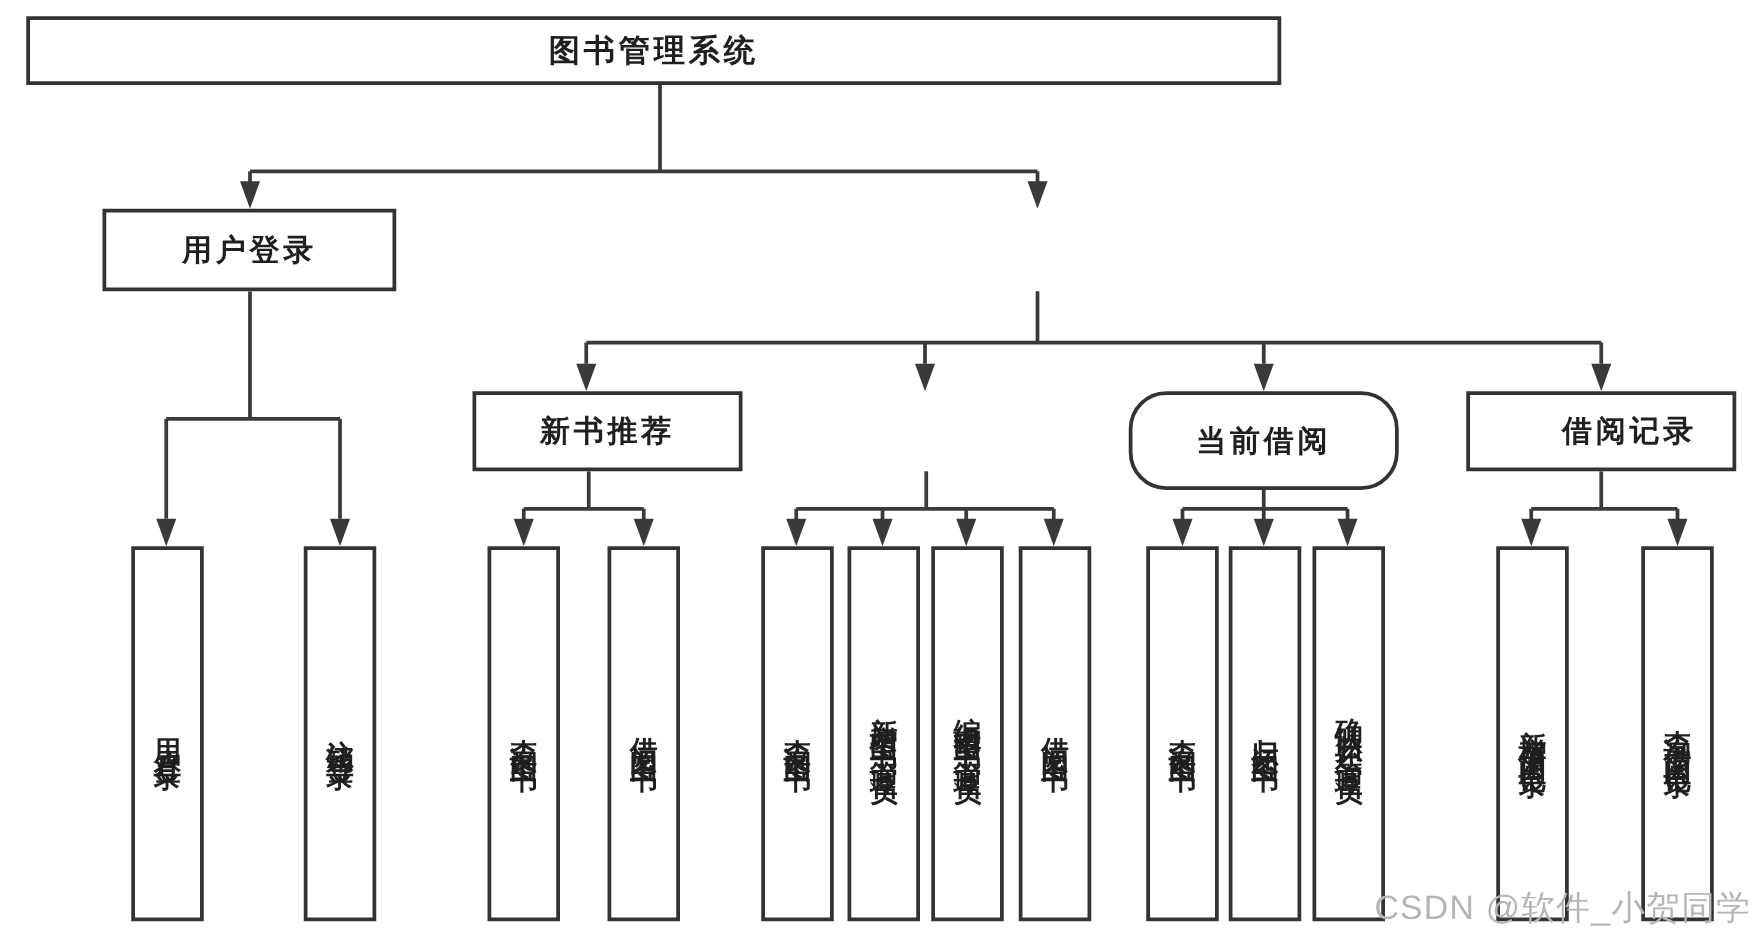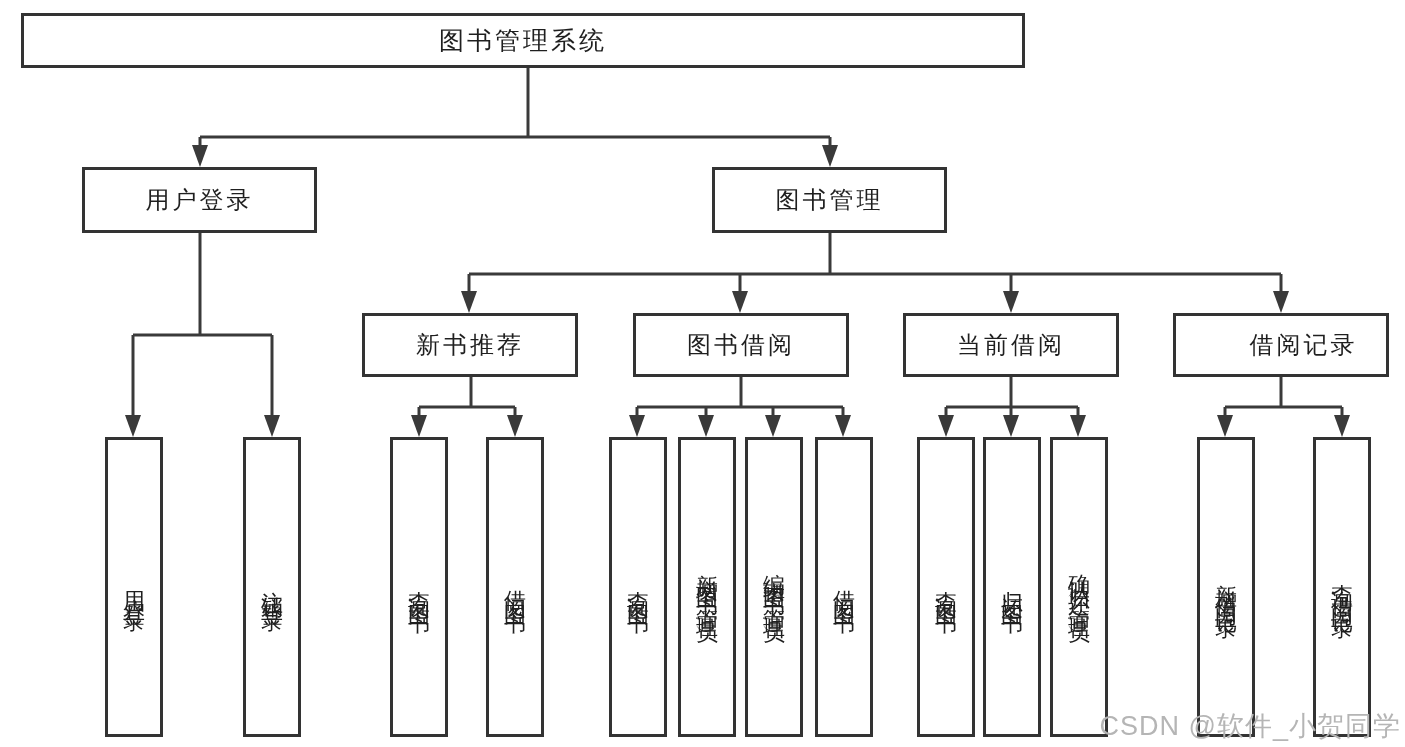--- a/index.html
+++ b/index.html
@@ -23,20 +23,21 @@
   }
   .node {
     position: absolute;
     box-sizing: border-box;
     border: 3px solid #333333;
     background: #ffffff;
     display: flex;
     align-items: center;
     justify-content: center;
     color: #1f1f1f;
+    font-weight: bold;
   }
   .node.h-label {
     font-size: 24px;
     letter-spacing: 3px;
     white-space: nowrap;
   }
   .node.root-label {
     font-size: 25px;
     letter-spacing: 3px;
   }
@@ -128,25 +129,23 @@
       <polygon points="1003,415 1019,415 1011,437"></polygon>
       <polygon points="1070,415 1086,415 1078,437"></polygon>
       <polygon points="1217,415 1233,415 1225,437"></polygon>
       <polygon points="1334,415 1350,415 1342,437"></polygon>
     </g>
   </svg>
 
   <div class="node root-label" style="left:21px; top:13px; width:1004px; height:55px;">图书管理系统</div>
 
   <div class="node h-label" style="left:82px; top:167px; width:235px; height:66px;">用户登录</div>
-  <div class="node h-label" style="left:712px; top:167px; width:235px; height:66px;">图书管理</div>
 
-  <div class="node h-label" style="left:362px; top:313px; width:216px; height:64px;">新书推荐</div>
-  <div class="node h-label" style="left:633px; top:313px; width:216px; height:64px;">图书借阅</div>
-  <div class="node h-label" style="left:903px; top:313px; width:216px; height:64px;">当前借阅</div>
+  <div class="node h-label" style="left:378px; top:313px; width:216px; height:64px;">新书推荐</div>
+  <div class="node h-label" style="left:903px; top:313px; width:216px; height:79px;border-radius:30px;">当前借阅</div>
   <div class="node h-label" style="left:1173px; top:313px; width:216px; height:64px;padding-left:45px;">借阅记录</div>
 
   <div class="node leaf" style="left:105px;">用户登录</div>
   <div class="node leaf" style="left:243px;">注销登录</div>
   <div class="node leaf" style="left:390px;">查询图书</div>
   <div class="node leaf" style="left:486px;">借阅图书</div>
   <div class="node leaf" style="left:609px;">查询图书</div>
   <div class="node leaf" style="left:678px;">新增图书（管理员）</div>
   <div class="node leaf" style="left:745px;">编辑图书（管理员）</div>
   <div class="node leaf" style="left:815px;">借阅图书</div>

